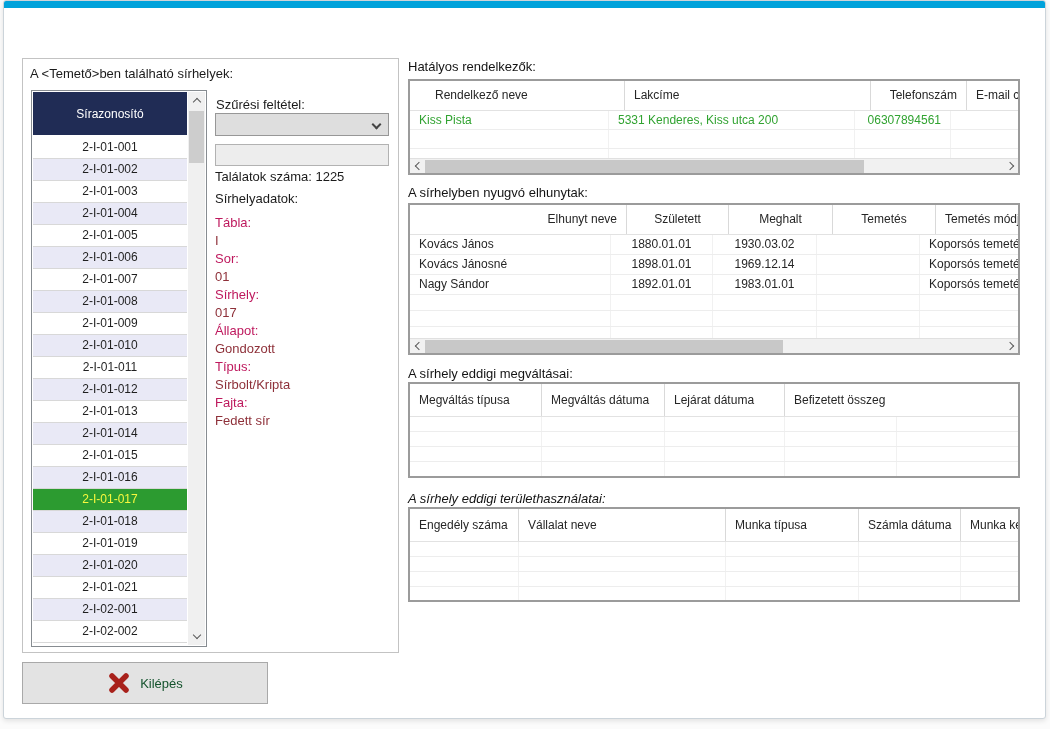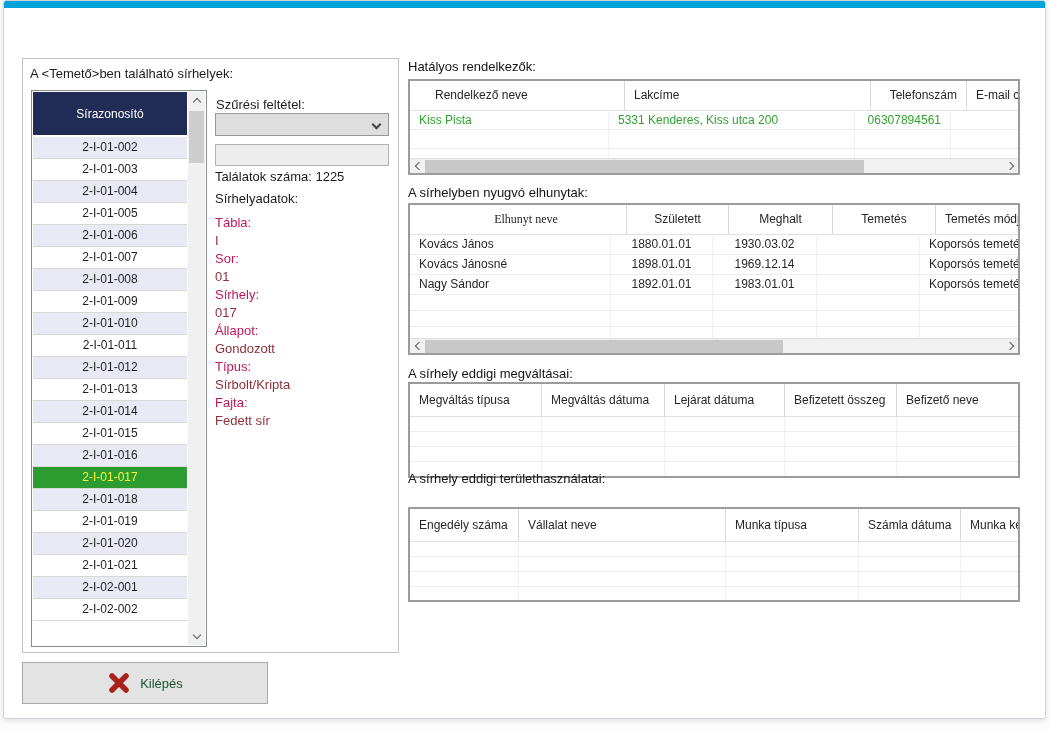--- a/index.html
+++ b/index.html
@@ -80,20 +80,21 @@
 
 <div class="window">
   <div class="topbar"></div>
 
   <div class="groupbox">
     <div class="groupbox-label">A &lt;Temető&gt;ben található sírhelyek:</div>
 
     <div class="listbox">
       <div class="list-header">Sírazonosító</div>
       <div class="list-rows">
+          <div class="list-item">2-I-01-001</div>
           <div class="list-item alt">2-I-01-002</div>
           <div class="list-item">2-I-01-003</div>
           <div class="list-item alt">2-I-01-004</div>
           <div class="list-item">2-I-01-005</div>
           <div class="list-item alt">2-I-01-006</div>
           <div class="list-item">2-I-01-007</div>
           <div class="list-item alt">2-I-01-008</div>
           <div class="list-item">2-I-01-009</div>
           <div class="list-item alt">2-I-01-010</div>
           <div class="list-item">2-I-01-011</div>
@@ -180,21 +181,21 @@
         </div>
         <div class="hs-btn">
           <span class="chev right"></span>
         </div>
       </div>
     </div>
 
   <div class="sec-label" style="left:404px;top:184px;">A sírhelyben nyugvó elhunytak:</div>
   <div class="tbl tbl-elhunytak">
       <div class="thead">
-        <div class="th" style="width: 201px; text-align: center; font-family: Liberation Serif, serif;">Elhunyt neve</div>
+        <div class="th" style="width: 201px; text-align: right;">Elhunyt neve</div>
         <div class="th" style="width: 102px; text-align: center;">Született</div>
         <div class="th" style="width: 104px; text-align: center;">Meghalt</div>
         <div class="th" style="width: 103px; text-align: center;">Temetés</div>
         <div class="th" style="width: 98px; text-align: left;">Temetés módja</div>
       </div>
       <div class="tr data">
         <div class="td" style="width: 201px; text-align: left;">Kovács János</div>
         <div class="td" style="width: 102px; text-align: center;">1880.01.01</div>
         <div class="td" style="width: 104px; text-align: center;">1930.03.02</div>
         <div class="td" style="width: 103px; text-align: center;"></div>
@@ -248,21 +249,20 @@
       </div>
     </div>
 
   <div class="sec-label" style="left:404px;top:365px;">A sírhely eddigi megváltásai:</div>
   <div class="tbl tbl-megvaltasok">
       <div class="thead">
         <div class="th" style="width: 132px; text-align: left;">Megváltás típusa</div>
         <div class="th" style="width: 123px; text-align: left;">Megváltás dátuma</div>
         <div class="th" style="width: 120px; text-align: left;">Lejárat dátuma</div>
         <div class="th" style="width: 112px; text-align: left;">Befizetett összeg</div>
-        <div class="th" style="width: 121px; text-align: left;">Befizető neve</div>
       </div>
       <div class="tr empty">
         <div class="td" style="width: 132px; text-align: left;"></div>
         <div class="td" style="width: 123px; text-align: left;"></div>
         <div class="td" style="width: 120px; text-align: left;"></div>
         <div class="td" style="width: 112px; text-align: left;"></div>
         <div class="td" style="width: 121px; text-align: left;"></div>
       </div>
       <div class="tr empty">
         <div class="td" style="width: 132px; text-align: left;"></div>
@@ -280,21 +280,21 @@
       </div>
       <div class="tr empty">
         <div class="td" style="width: 132px; text-align: left;"></div>
         <div class="td" style="width: 123px; text-align: left;"></div>
         <div class="td" style="width: 120px; text-align: left;"></div>
         <div class="td" style="width: 112px; text-align: left;"></div>
         <div class="td" style="width: 121px; text-align: left;"></div>
       </div>
     </div>
 
-  <div class="sec-label" style="left:404px;top:470px;">A sírhely eddigi területhasználatai:</div>
+  <div class="sec-label" style="left:404px;top:490px;font-style:italic;">A sírhely eddigi területhasználatai:</div>
   <div class="tbl tbl-teruletek">
       <div class="thead">
         <div class="th" style="width: 109px; text-align: left;">Engedély száma</div>
         <div class="th" style="width: 207px; text-align: left;">Vállalat neve</div>
         <div class="th" style="width: 133px; text-align: left;">Munka típusa</div>
         <div class="th" style="width: 102px; text-align: left;">Számla dátuma</div>
         <div class="th" style="width: 61px; text-align: left;">Munka kezdete</div>
       </div>
       <div class="tr empty">
         <div class="td" style="width: 109px; text-align: left;"></div>

